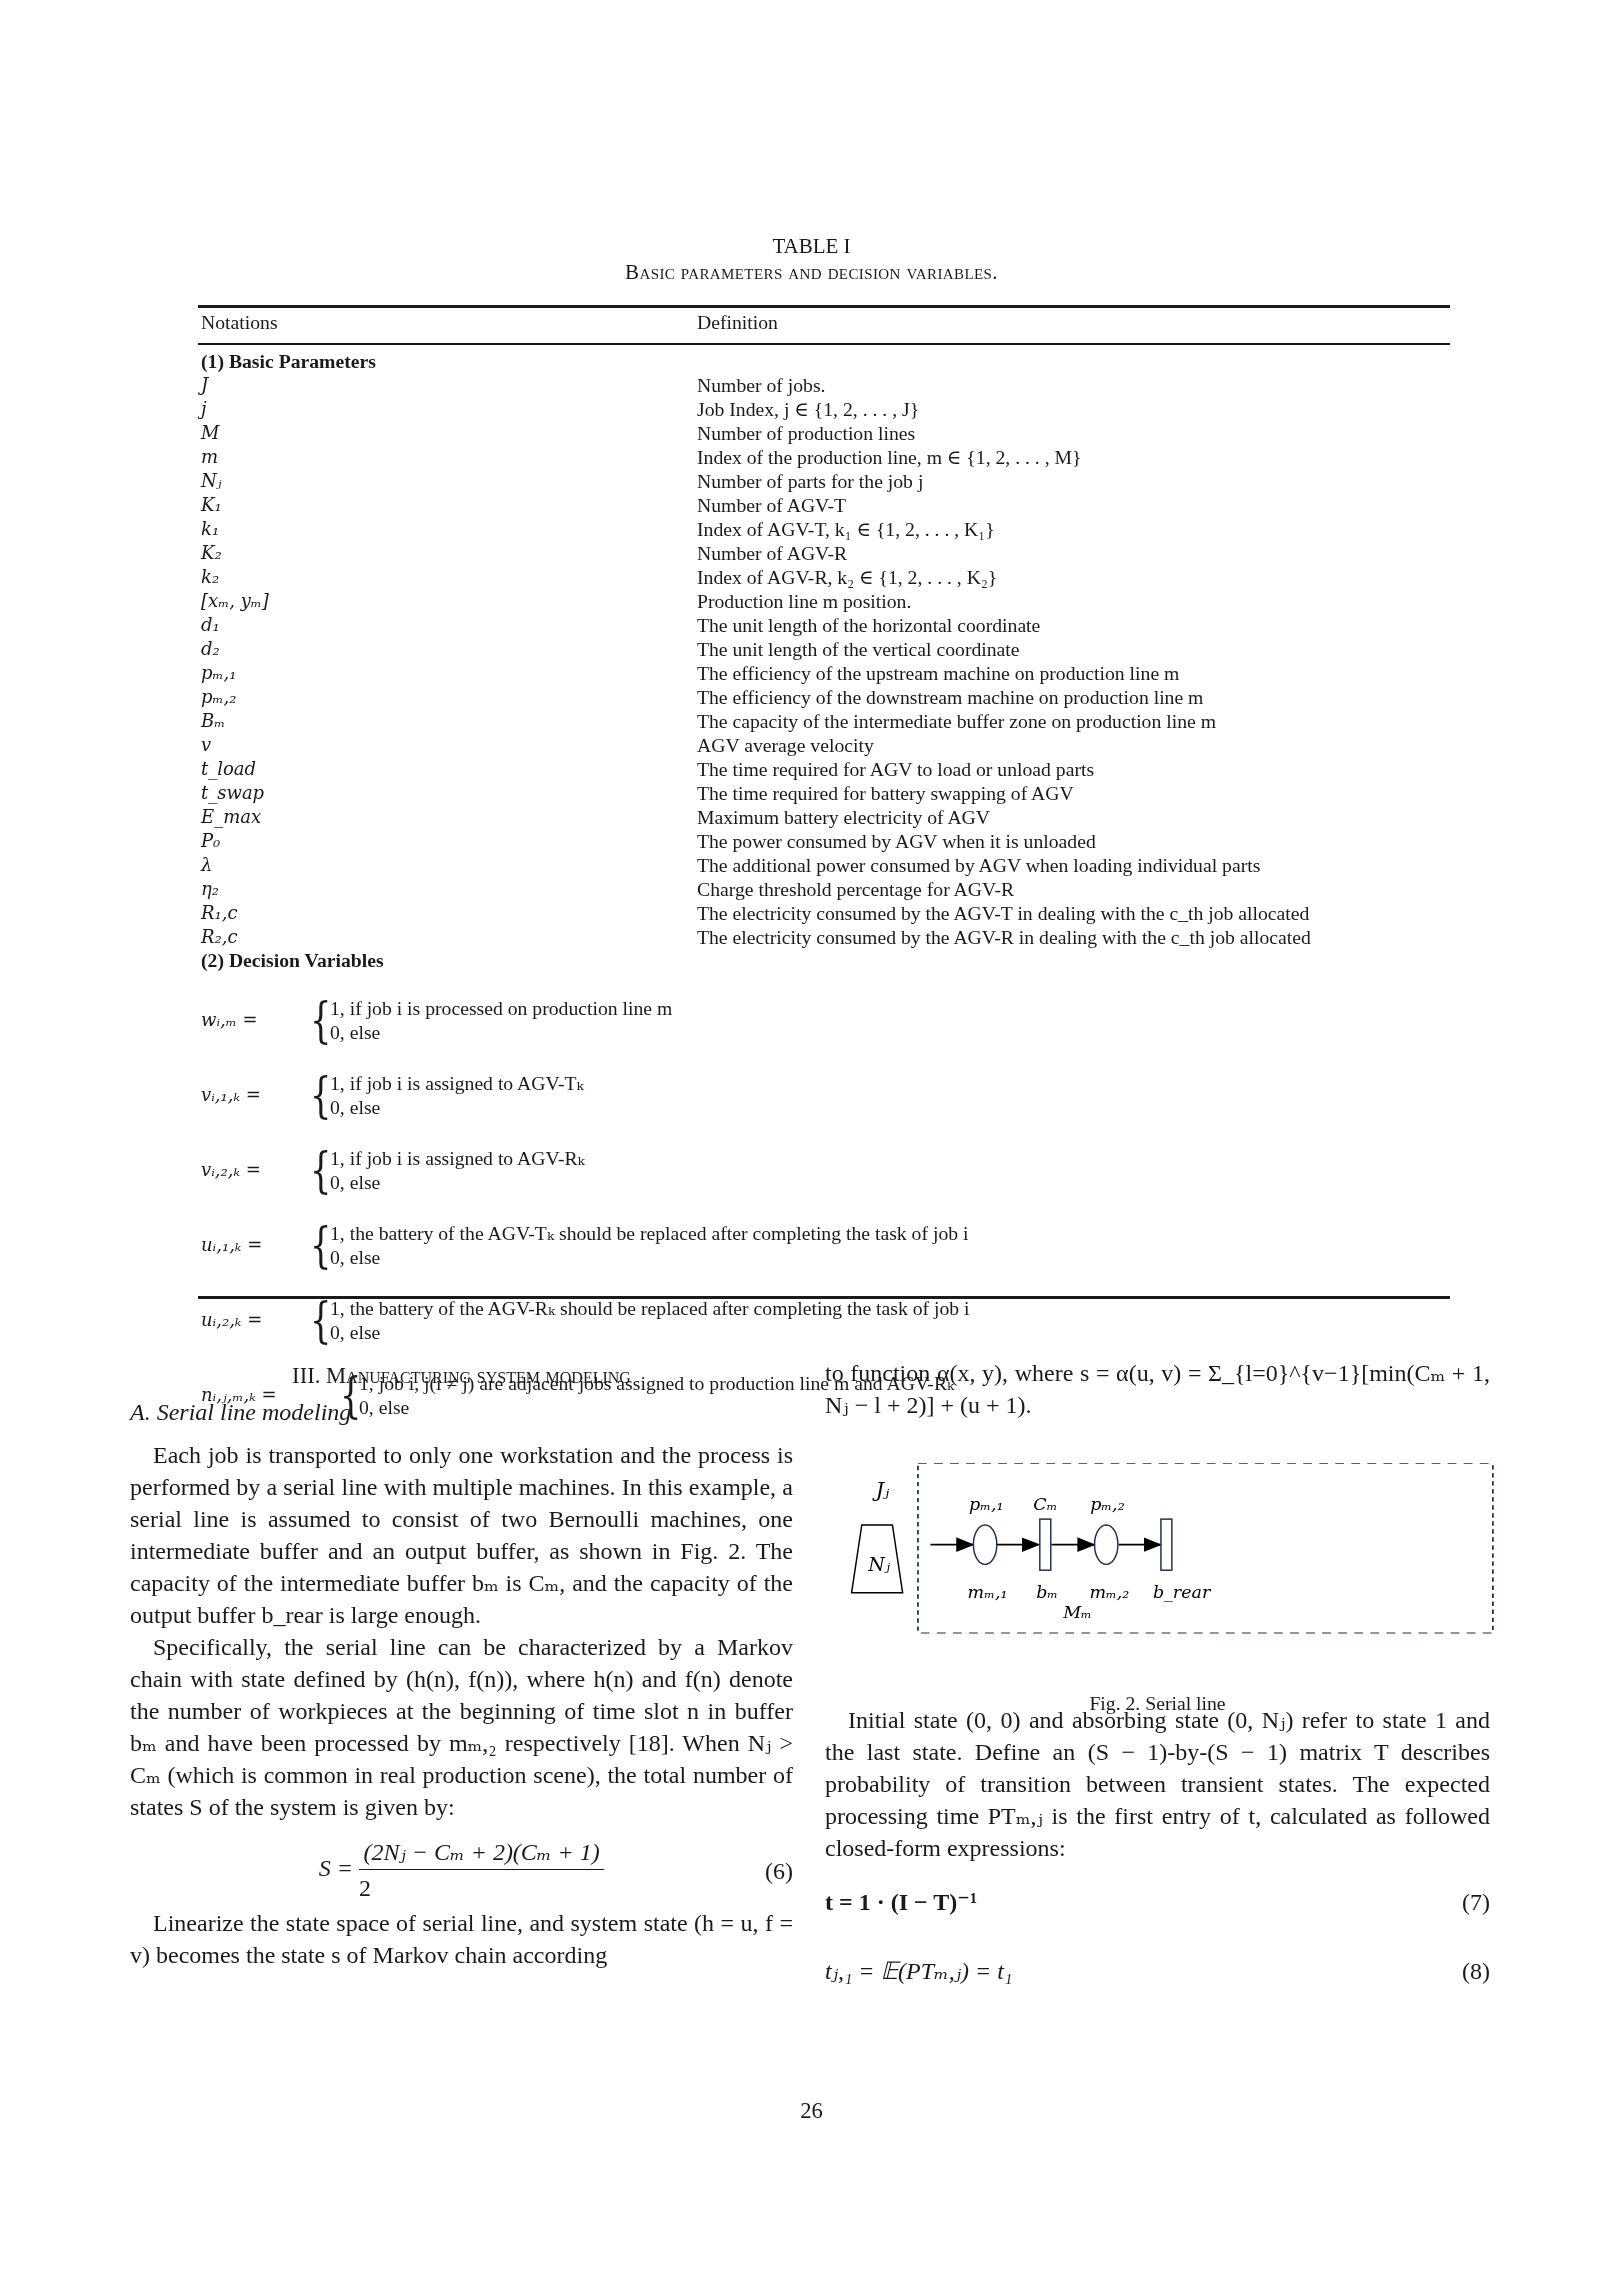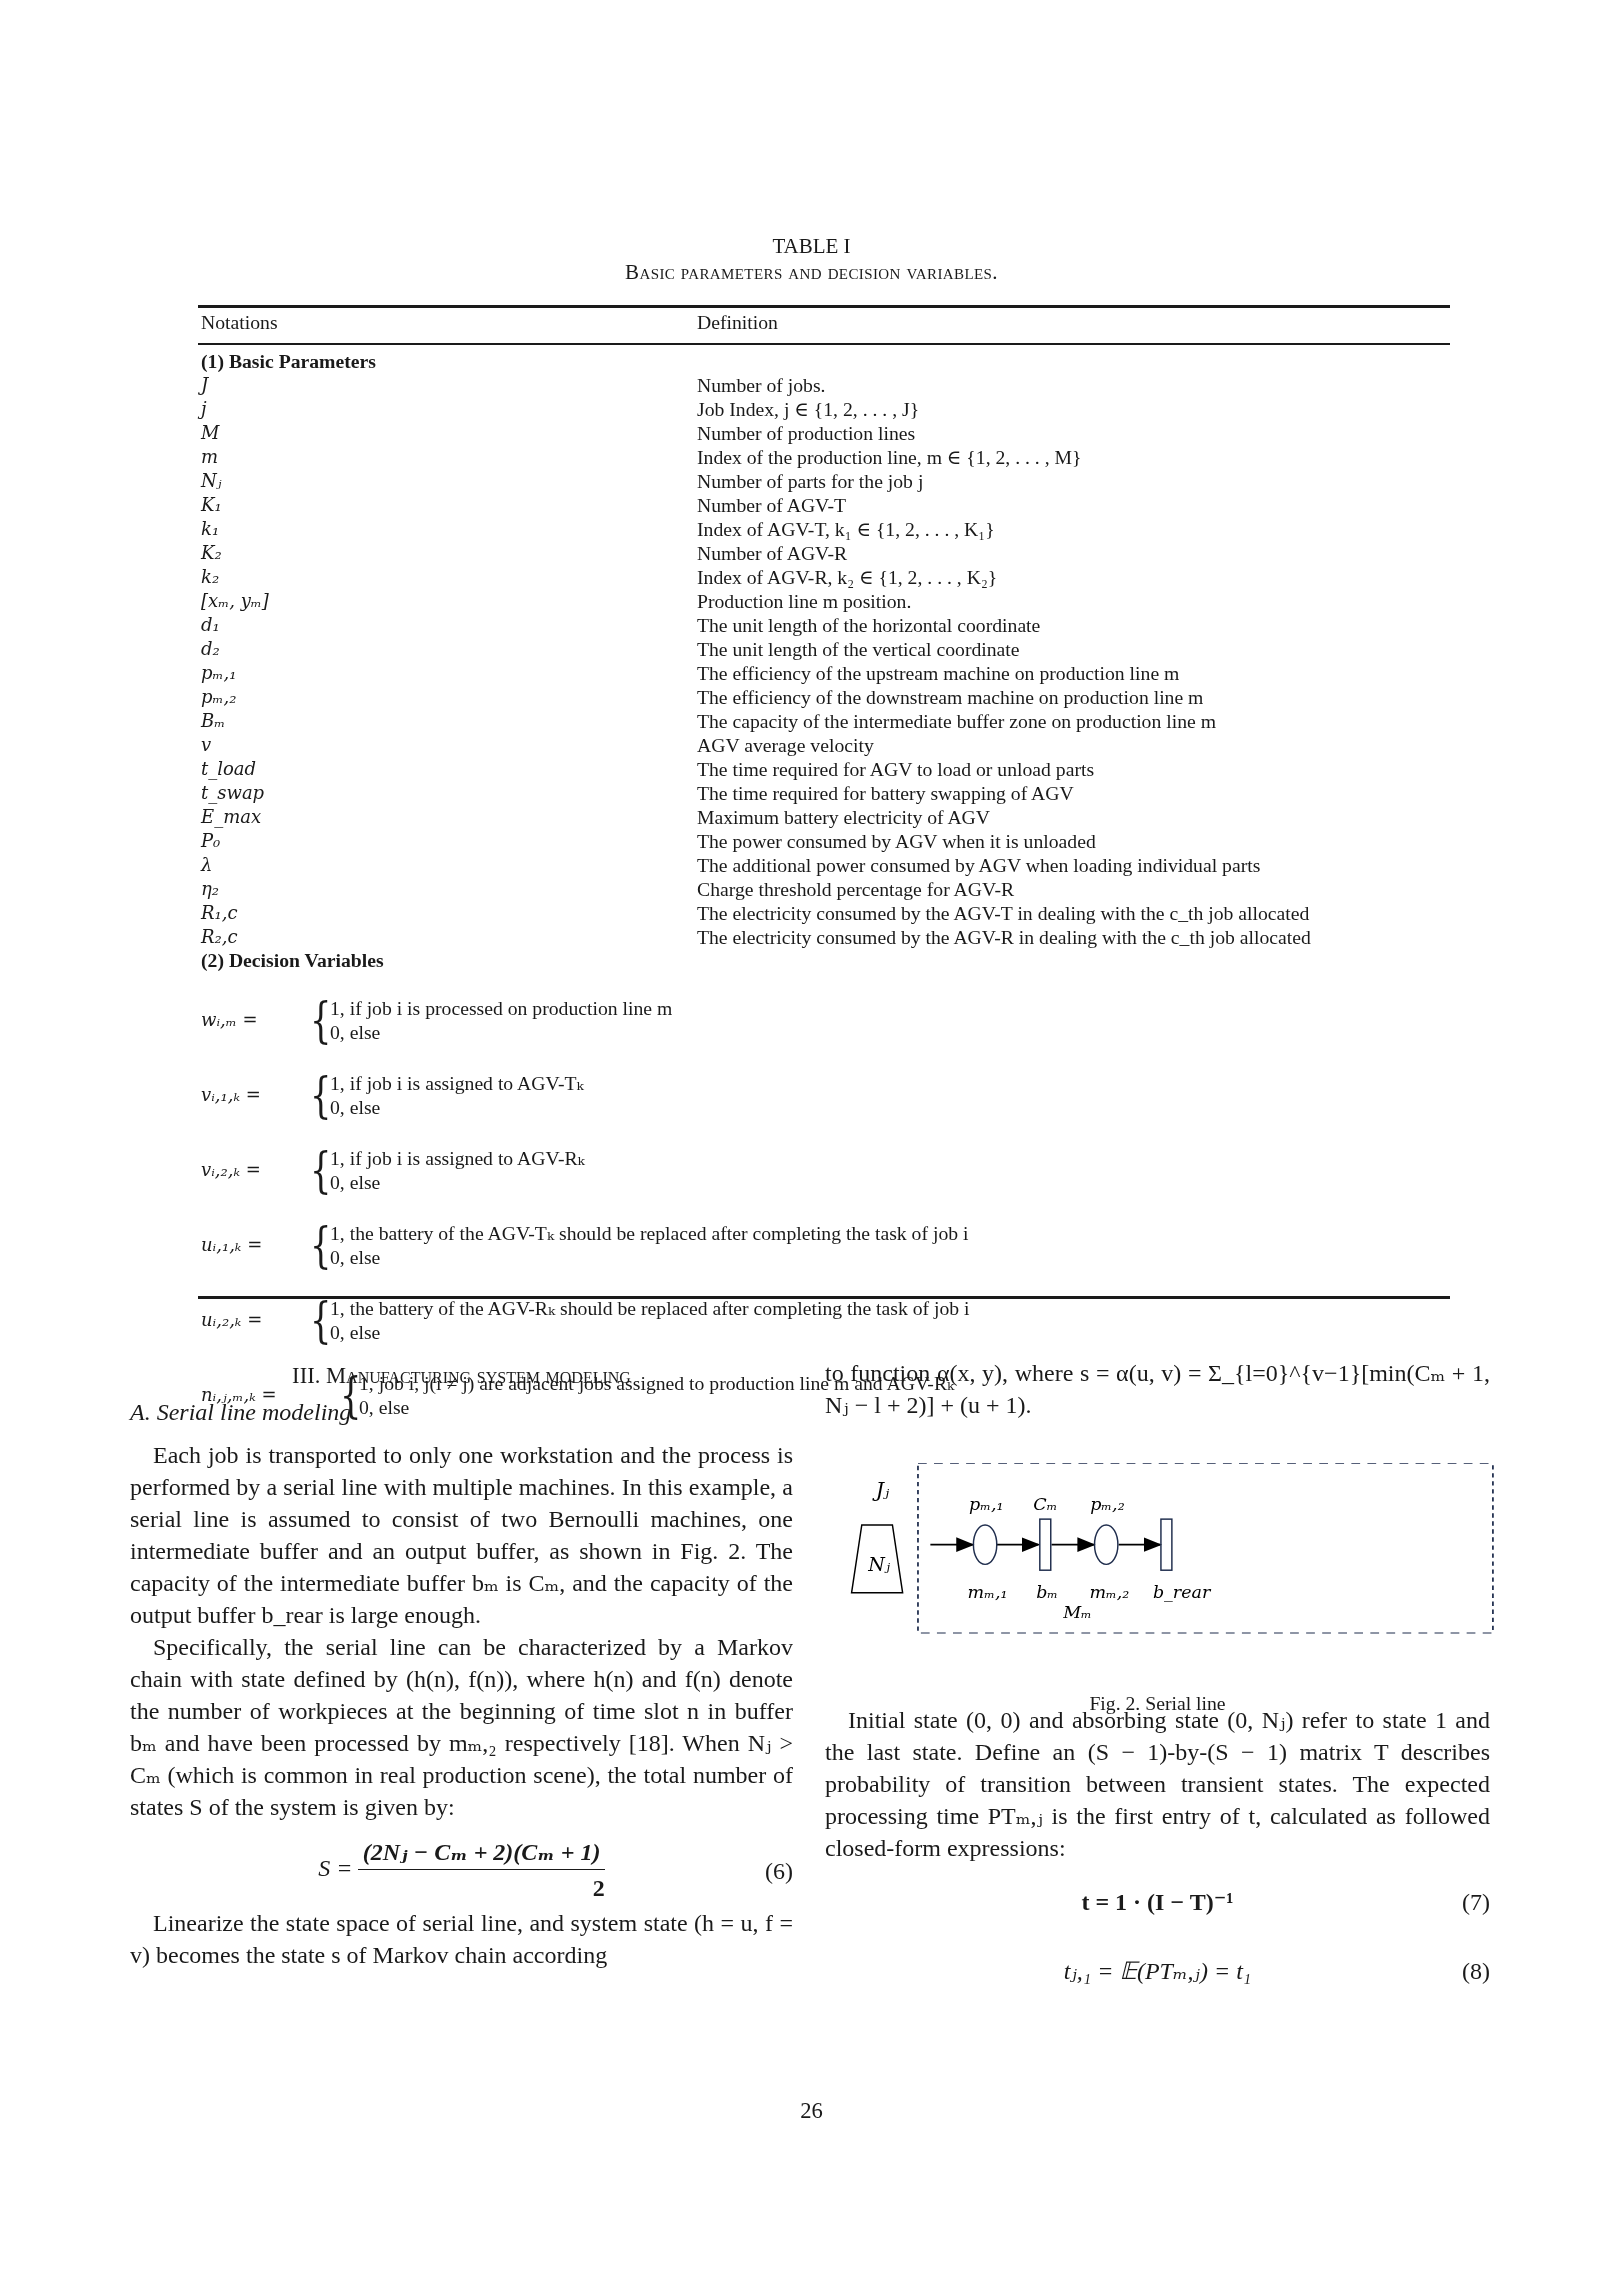--- a/index.html
+++ b/index.html
@@ -35,31 +35,31 @@
   #left-col { left: 130px; width: 663px; top: 1360px; }
   #right-col { left: 825px; width: 665px; top: 1357px; }
   .section-title { text-align: center; font-size: 22.6px; line-height: 32px; margin-bottom: 4.4px; }
   .section-title .sc { font-variant: small-caps; }
   .subsection-title { font-style: italic; font-size: 24px; line-height: 32px; margin-bottom: 10.2px; }
   .para { text-indent: 23px; margin: 0; }
   .para.noindent { text-indent: 0; }
   .equation { position: relative; height: 66px; margin: 13px 0 5.8px 0; }
   .equation .eq-body { position: absolute; left: 0; right: 0; top: 0; text-align: center; white-space: nowrap; }
   .equation .eq-num { position: absolute; right: 0; top: 19px; }
-  .frac { display: inline-block; vertical-align: middle; text-align: right; font-weight: bold; }
+  .frac { display: inline-block; vertical-align: middle; text-align: left; }
   .frac .num { display: block; border-bottom: 1.5px solid #1a1a1a; padding: 0 4.4px 1.5px 4.4px; }
   .frac .den { display: block; padding-top: 1.5px; }
 
   
   #figure { position: absolute; left: 839px; top: 1452px; width: 657px; height: 197px; }
   #fig-caption { position: absolute; left: 825px; width: 665px; top: 1692px; text-align: center; font-size: 19.7px; }
 
   #right-lower { position: absolute; left: 825px; width: 665px; top: 1704px; font-size: 24px; line-height: 32px; text-align: justify; }
   .beq { position: relative; height: 44px; }
-  .beq .eq-body { position: absolute; left: 0; right: 0; text-align: center; white-space: nowrap; }
+  .beq .eq-body { position: absolute; left: 0; right: 0; white-space: nowrap; }
   .beq .eq-num { position: absolute; right: 0; top: 0; }
   .bold { font-weight: bold; font-style: normal; }
 
   #page-number { left: 0; width: 1623px; top: 2098px; text-align: center; font-size: 22.6px; }
 </style>
 </head>
 <body>
 
 <div id="table-caption" class="abs">
   <div>TABLE I</div>

